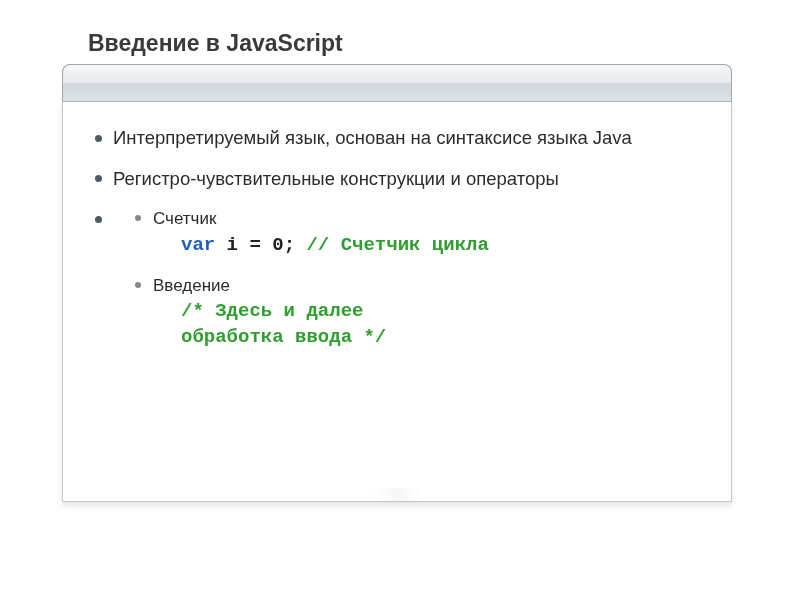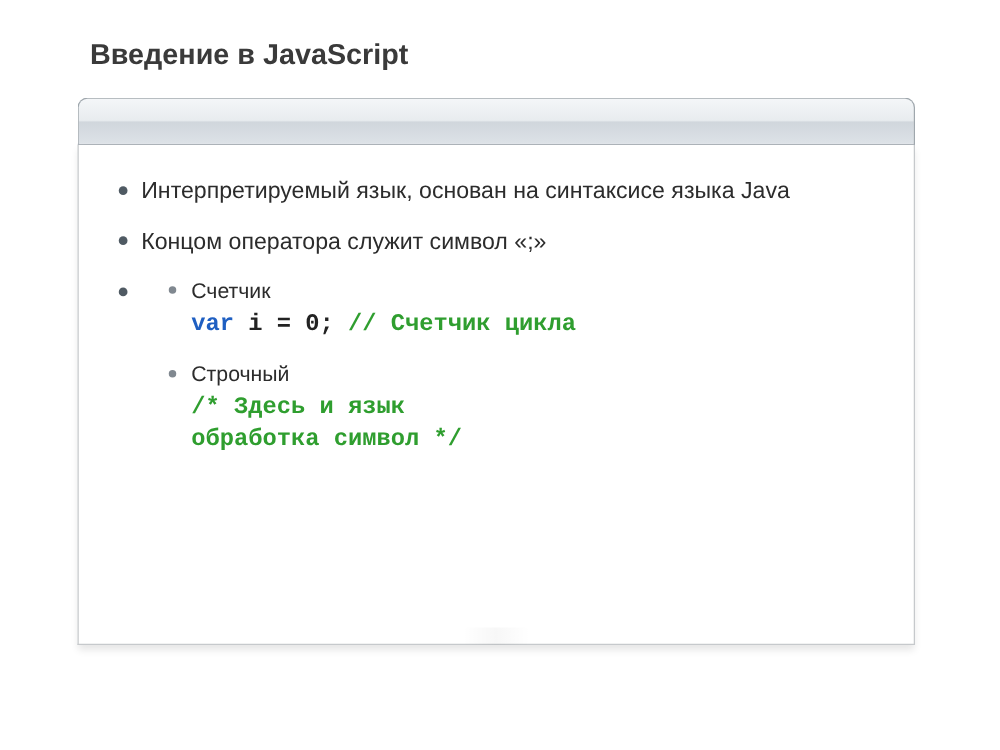--- a/index.html
+++ b/index.html
@@ -5,30 +5,30 @@
   * { margin: 0; padding: 0; box-sizing: border-box; }
   body {
     width: 800px;
     height: 600px;
     background: #ffffff;
     font-family: Arial, "Helvetica Neue", sans-serif;
     position: relative;
   }
   .slide-title {
     position: absolute;
-    left: 72px;
+    left: 88px;
     top: 30px;
     font-size: 23px;
     font-weight: bold;
     color: #3a3a3a;
   }
   .card {
     position: absolute;
     left: 62px;
-    top: 78px;
+    top: 64px;
     width: 670px;
     height: 450px;
   }
   .card-header {
     height: 38px;
     background: linear-gradient(to bottom, #f4f6f8 0%, #e8ecef 48%, #d0d6dc 52%, #dde2e7 100%);
     border: 1px solid #9fa7ad;
     border-bottom: 1px solid #aeb4ba;
     border-radius: 8px 8px 0 0;
   }
@@ -86,46 +86,47 @@
     top: 0.42em;
     width: 6px; height: 6px;
     background: #808890;
     border-radius: 50%;
   }
   .code-block {
     font-family: "Courier New", Courier, monospace;
     font-size: 19px;
     font-weight: bold;
     margin-top: 2px;
+    margin-left: 28px;
     line-height: 1.35;
     white-space: pre;
   }
   .tok-kw   { color: #1f5fc2; }
   .tok-pl   { color: #222222; }
   .tok-cm   { color: #2f9e2f; }
 </style>
 </head>
 <body>
 
 <div class="slide-title">Введение в JavaScript</div>
 
 <div class="card">
   <div class="card-header"></div>
   <div class="card-body">
     <ul class="top">
       <li>Интерпретируемый язык, основан на синтаксисе языка Java</li>
-      <li>Концом оператора служит символ «;»</li>
+      <li>Регистро-чувствительные конструкции и операторы</li>
       <li>
         <ul class="sub">
           <li>
             <span>Счетчик</span>
             <div class="code-block"><span class="tok-kw">var</span><span class="tok-pl"> i = 0; </span><span class="tok-cm">// Счетчик цикла</span></div>
           </li>
           <li>
-            <span>Строчный</span>
-            <div class="code-block"><span class="tok-cm">/* Здесь и язык</span>
-<span class="tok-cm">обработка символ */</span></div>
+            <span>Введение</span>
+            <div class="code-block"><span class="tok-cm">/* Здесь и далее</span>
+<span class="tok-cm">обработка ввода */</span></div>
           </li>
         </ul>
       </li>
     </ul>
   </div>
 </div>
 
 </body></html>

